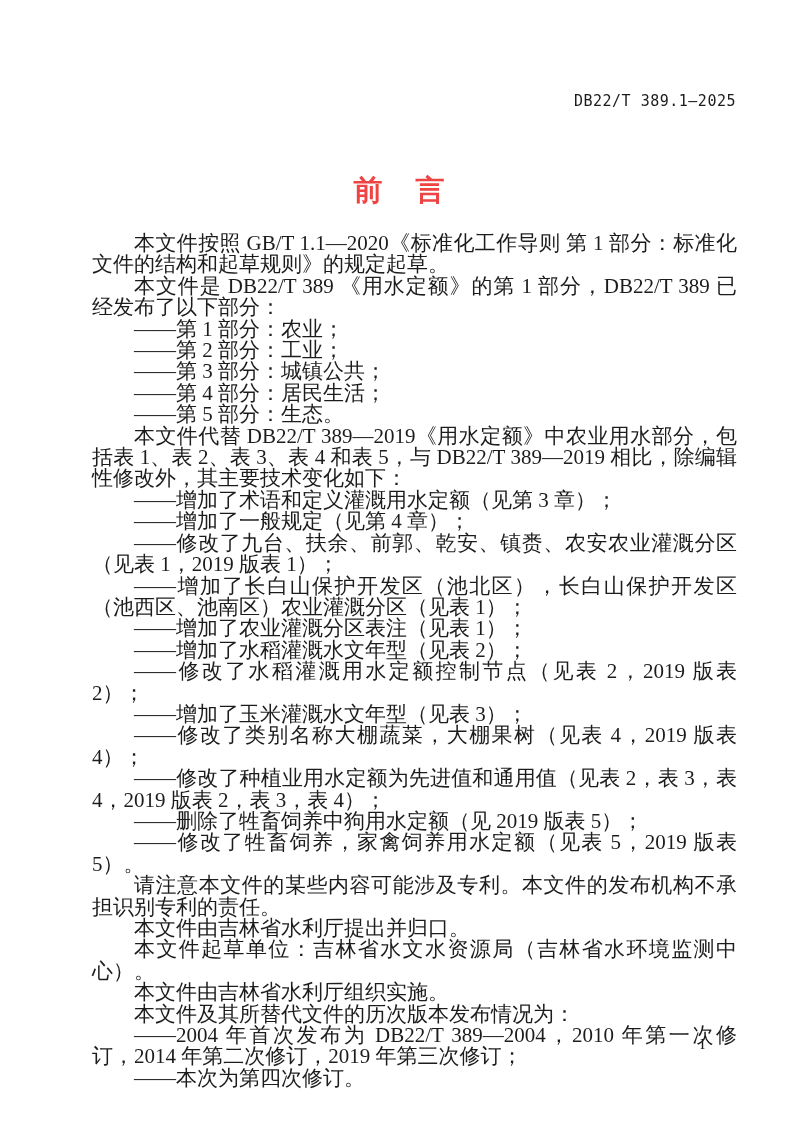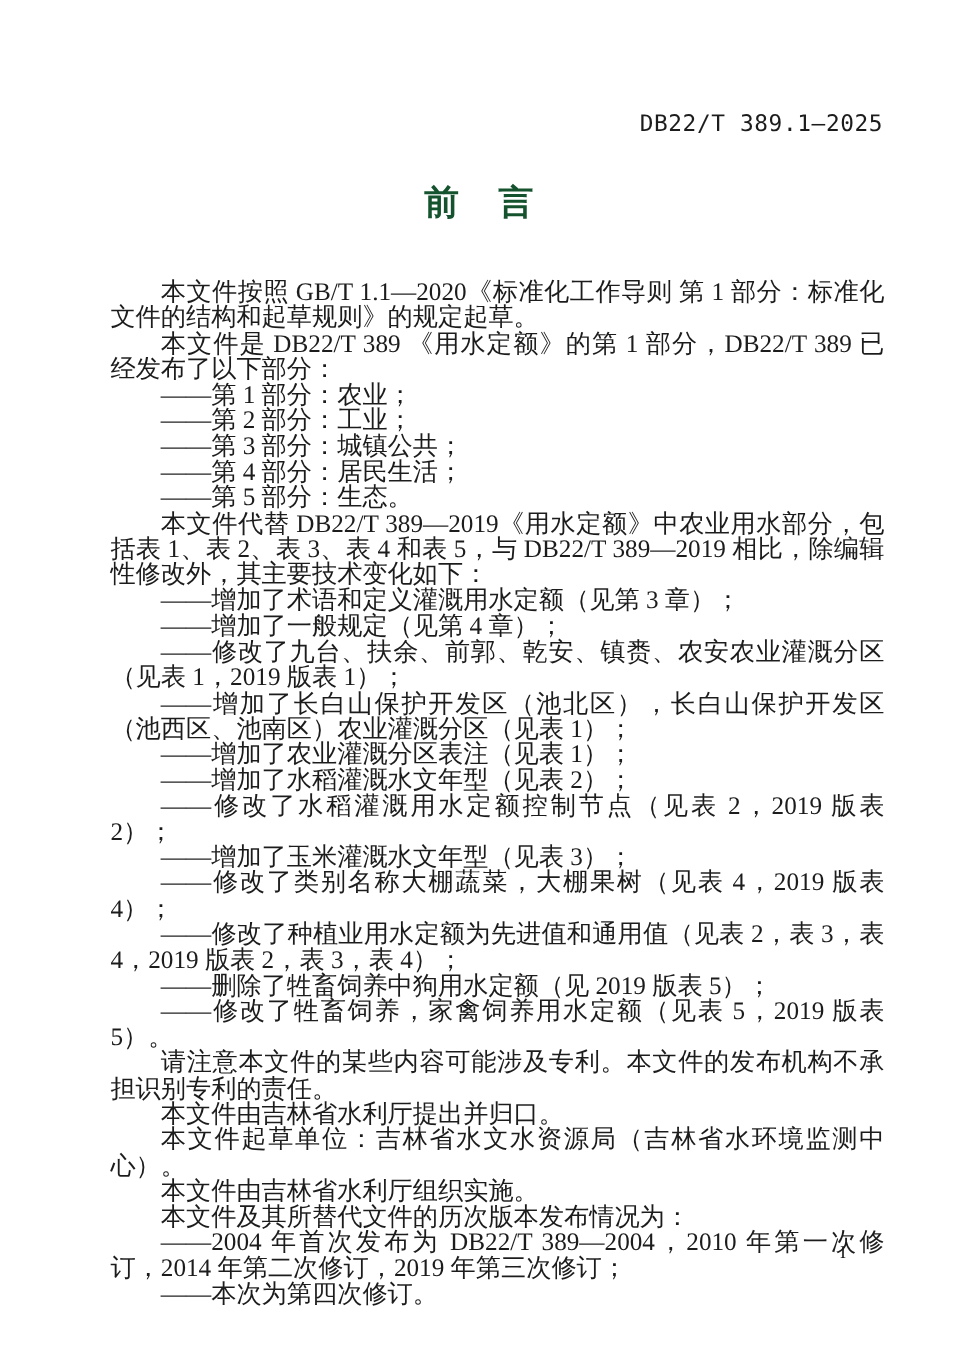--- a/index.html
+++ b/index.html
@@ -14,36 +14,36 @@
     background: #ffffff;
     color: #1c1c1c;
     font-family: "Liberation Serif", "DejaVu Serif", serif;
     overflow: hidden;
     box-sizing: border-box;
   }
   .doc-number {
     position: absolute;
     top: 92px;
     right: 64px;
-    font-size: 19px;
+    font-size: 15px;
     letter-spacing: 0.5px;
     font-family: "DejaVu Sans Mono", "Liberation Mono", monospace;
     color: #1c1c1c;
     white-space: nowrap;
   }
   .page-title {
     position: absolute;
-    top: 149px;
+    top: 171px;
     left: 0;
     width: 100%;
     text-align: center;
     font-size: 29px;
     font-weight: bold;
     font-family: "Liberation Sans", "DejaVu Sans", sans-serif;
-    color: #14532d;
+    color: #ef4444;
     letter-spacing: 2px;
   }
   .foreword-body {
     position: absolute;
     top: 233px;
     left: 92px;
     width: 645px;
     font-size: 21px;
     line-height: 21.4px;
     text-align: justify;

